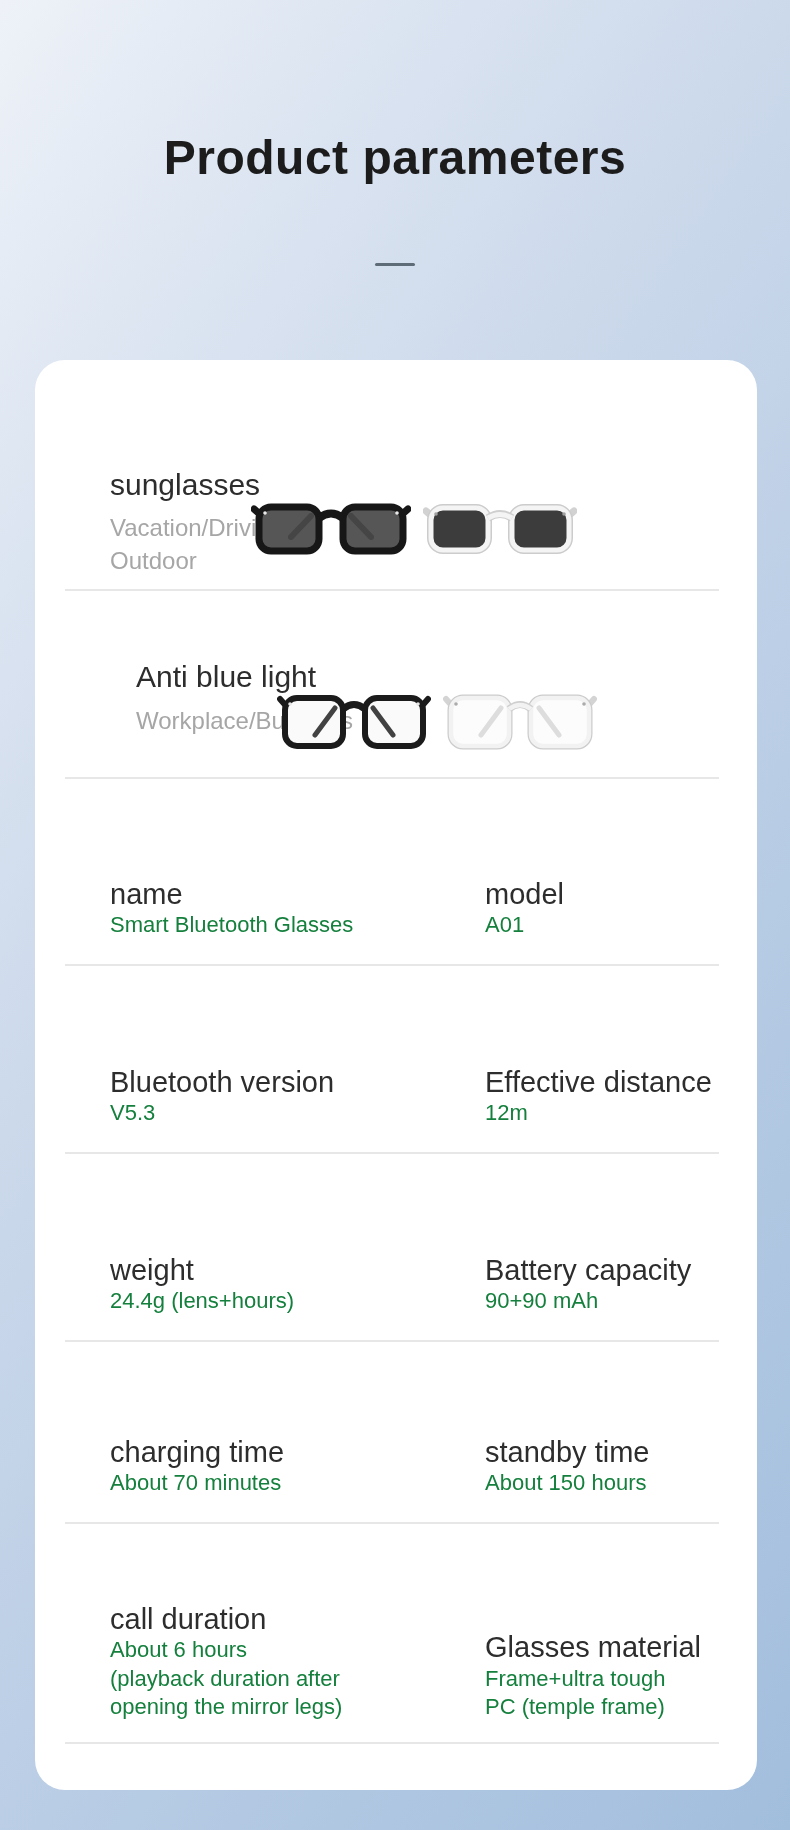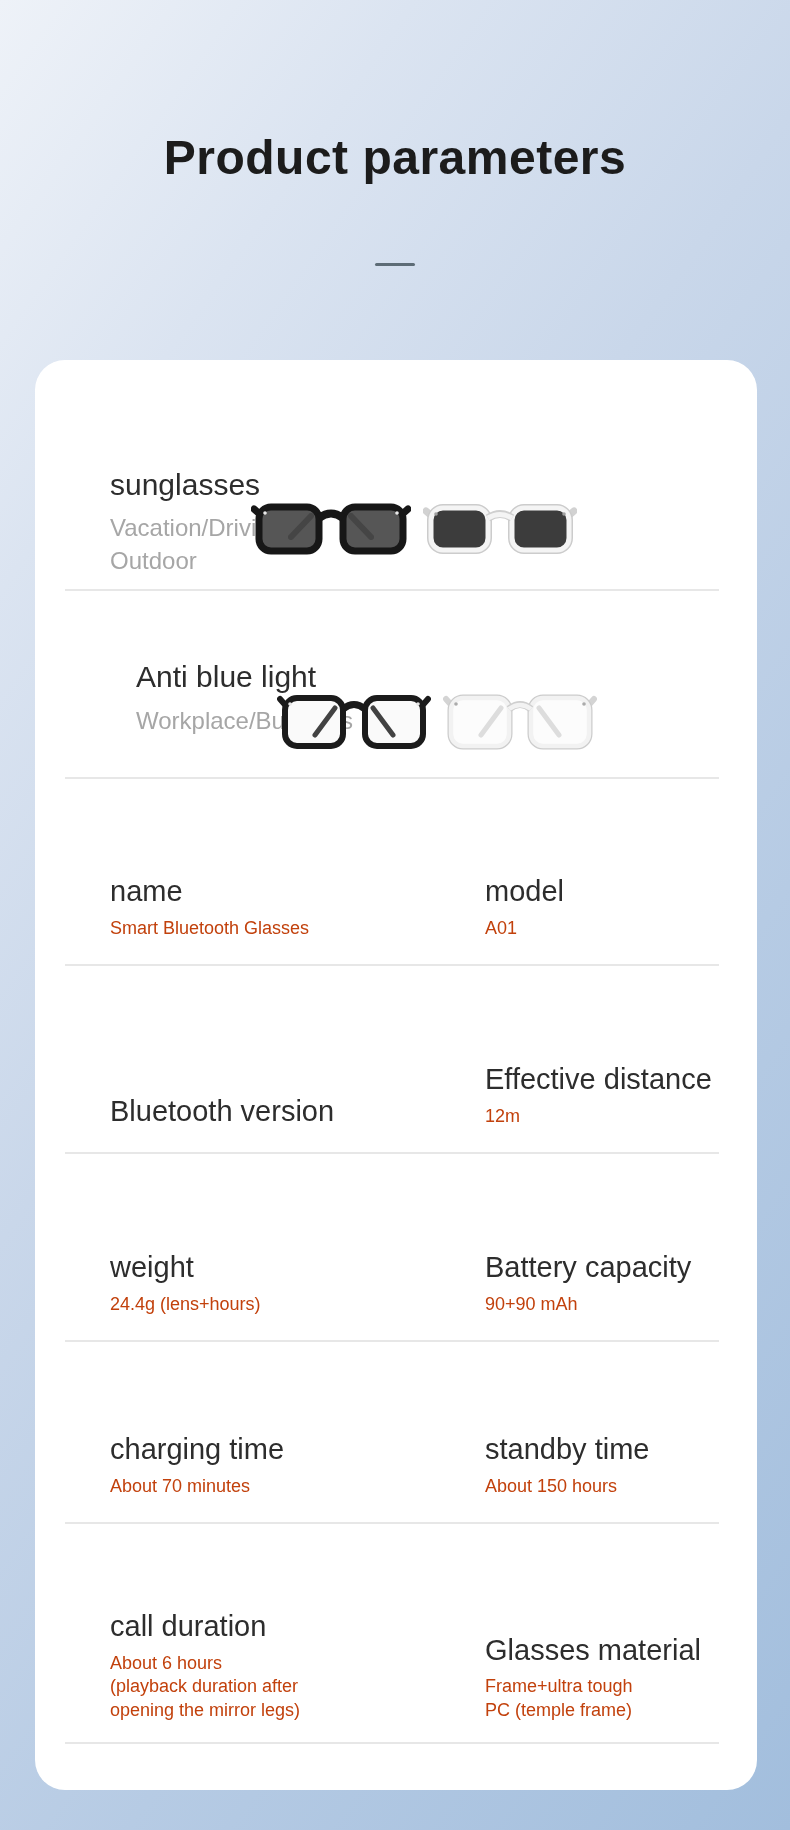--- a/index.html
+++ b/index.html
@@ -39,21 +39,21 @@
   
   .srow{
     display:flex;align-items:flex-end;box-sizing:border-box;padding-bottom:24px;
   }
   .srow.h185{height:185px;} .srow.h186{height:186px;}
   .srow.h180{height:180px;} .srow.h218{height:218px;padding-bottom:20px;border-radius:30px;}
   .cell-left{width:450px;padding-left:75px;box-sizing:border-box;}
   .cell-right{flex:1;padding-right:28px;box-sizing:border-box;}
   .spec-label{font-size:29px;font-weight:500;color:#2d2d2d;line-height:1.15;}
   .spec-value{
-    margin-top:8px;font-size:18px;color:#c2410c;line-height:1.3;white-space:pre-line;
+    margin-top:0;font-size:22px;color:#15803d;line-height:1.3;white-space:pre-line;
   }
   .gsvg{display:block;}
 </style>
 </head>
 <body>
 
 <h1 class="page-title">Product parameters</h1>
 <div class="title-dash"></div>
 
 <div class="card">
@@ -131,20 +131,21 @@
     <div class="cell-right">
       <div class="spec-label">model</div>
       <div class="spec-value">A01</div>
     </div>
   </div>
   <div class="divider"></div>
 
   <div class="srow h186">
     <div class="cell-left">
       <div class="spec-label">Bluetooth version</div>
+      <div class="spec-value">V5.3</div>
     </div>
     <div class="cell-right">
       <div class="spec-label">Effective distance</div>
       <div class="spec-value">12m</div>
     </div>
   </div>
   <div class="divider"></div>
 
   <div class="srow h186">
     <div class="cell-left">

